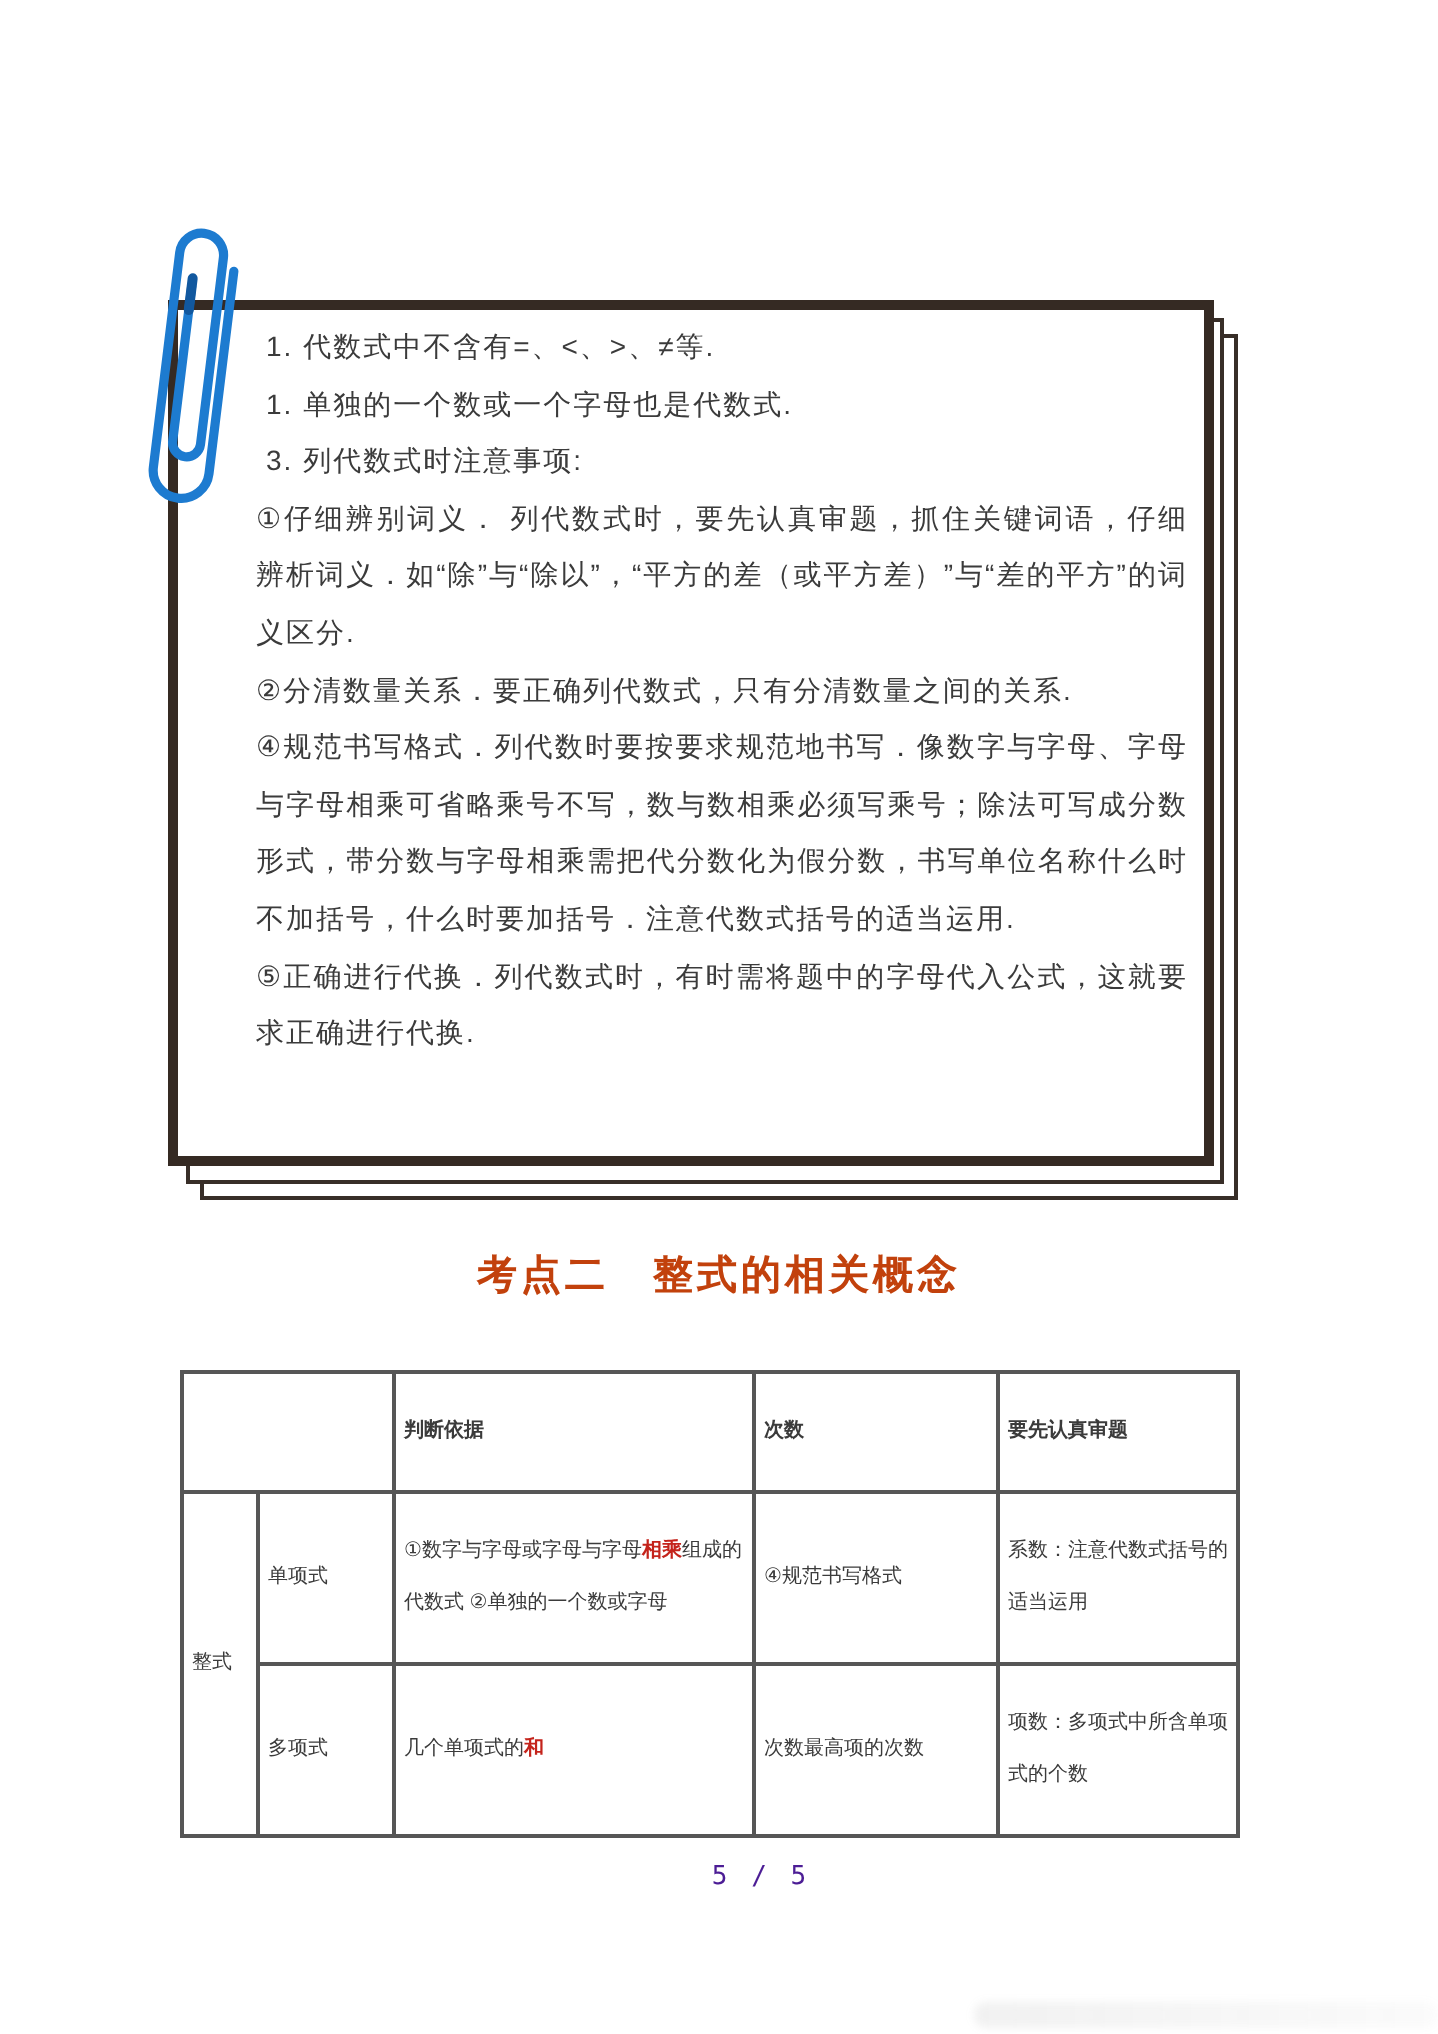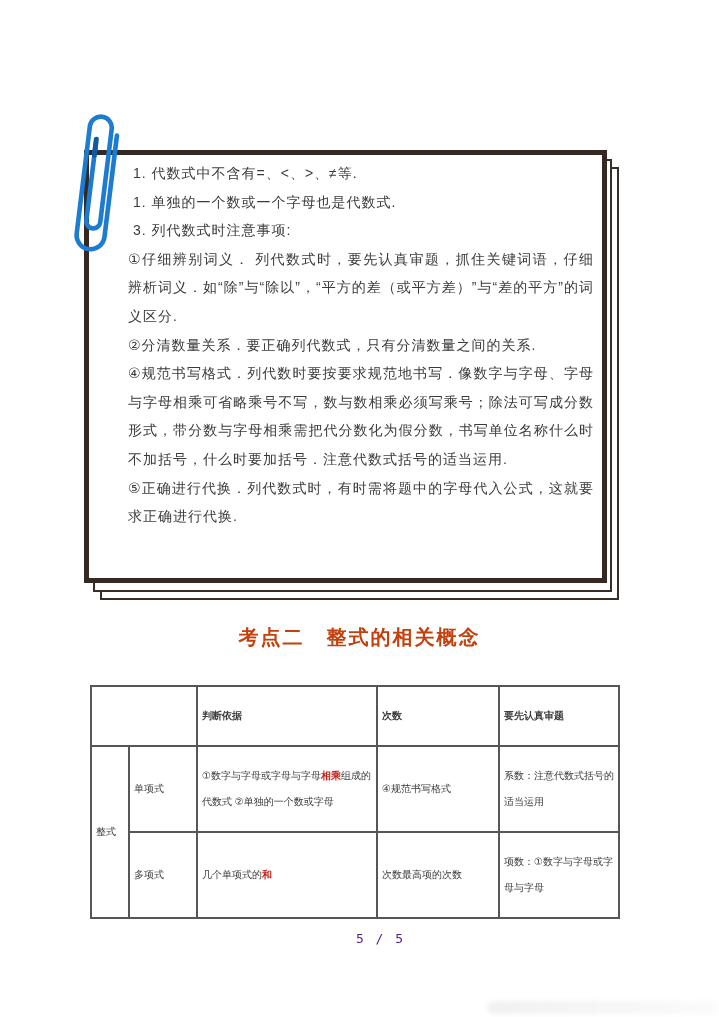--- a/index.html
+++ b/index.html
@@ -94,21 +94,21 @@
       <td rowspan="2">整式</td>
       <td>单项式</td>
       <td><span>①数字与字母或字母与字母</span><span class="red">相乘</span><span>组成的代数式 ②单独的一个数或字母</span></td>
       <td>④规范书写格式</td>
       <td>系数：注意代数式括号的适当运用</td>
     </tr>
     <tr class="r-poly">
       <td>多项式</td>
       <td><span>几个单项式的</span><span class="red">和</span></td>
       <td>次数最高项的次数</td>
-      <td>项数：①数字与字母或字母与字母</td>
+      <td>项数：多项式中所含单项式的个数</td>
     </tr>
   </tbody>
     </table>
 
   <div class="footer">5 / 5</div>
 
   <div class="smudge"></div>
 
 </div>
 

